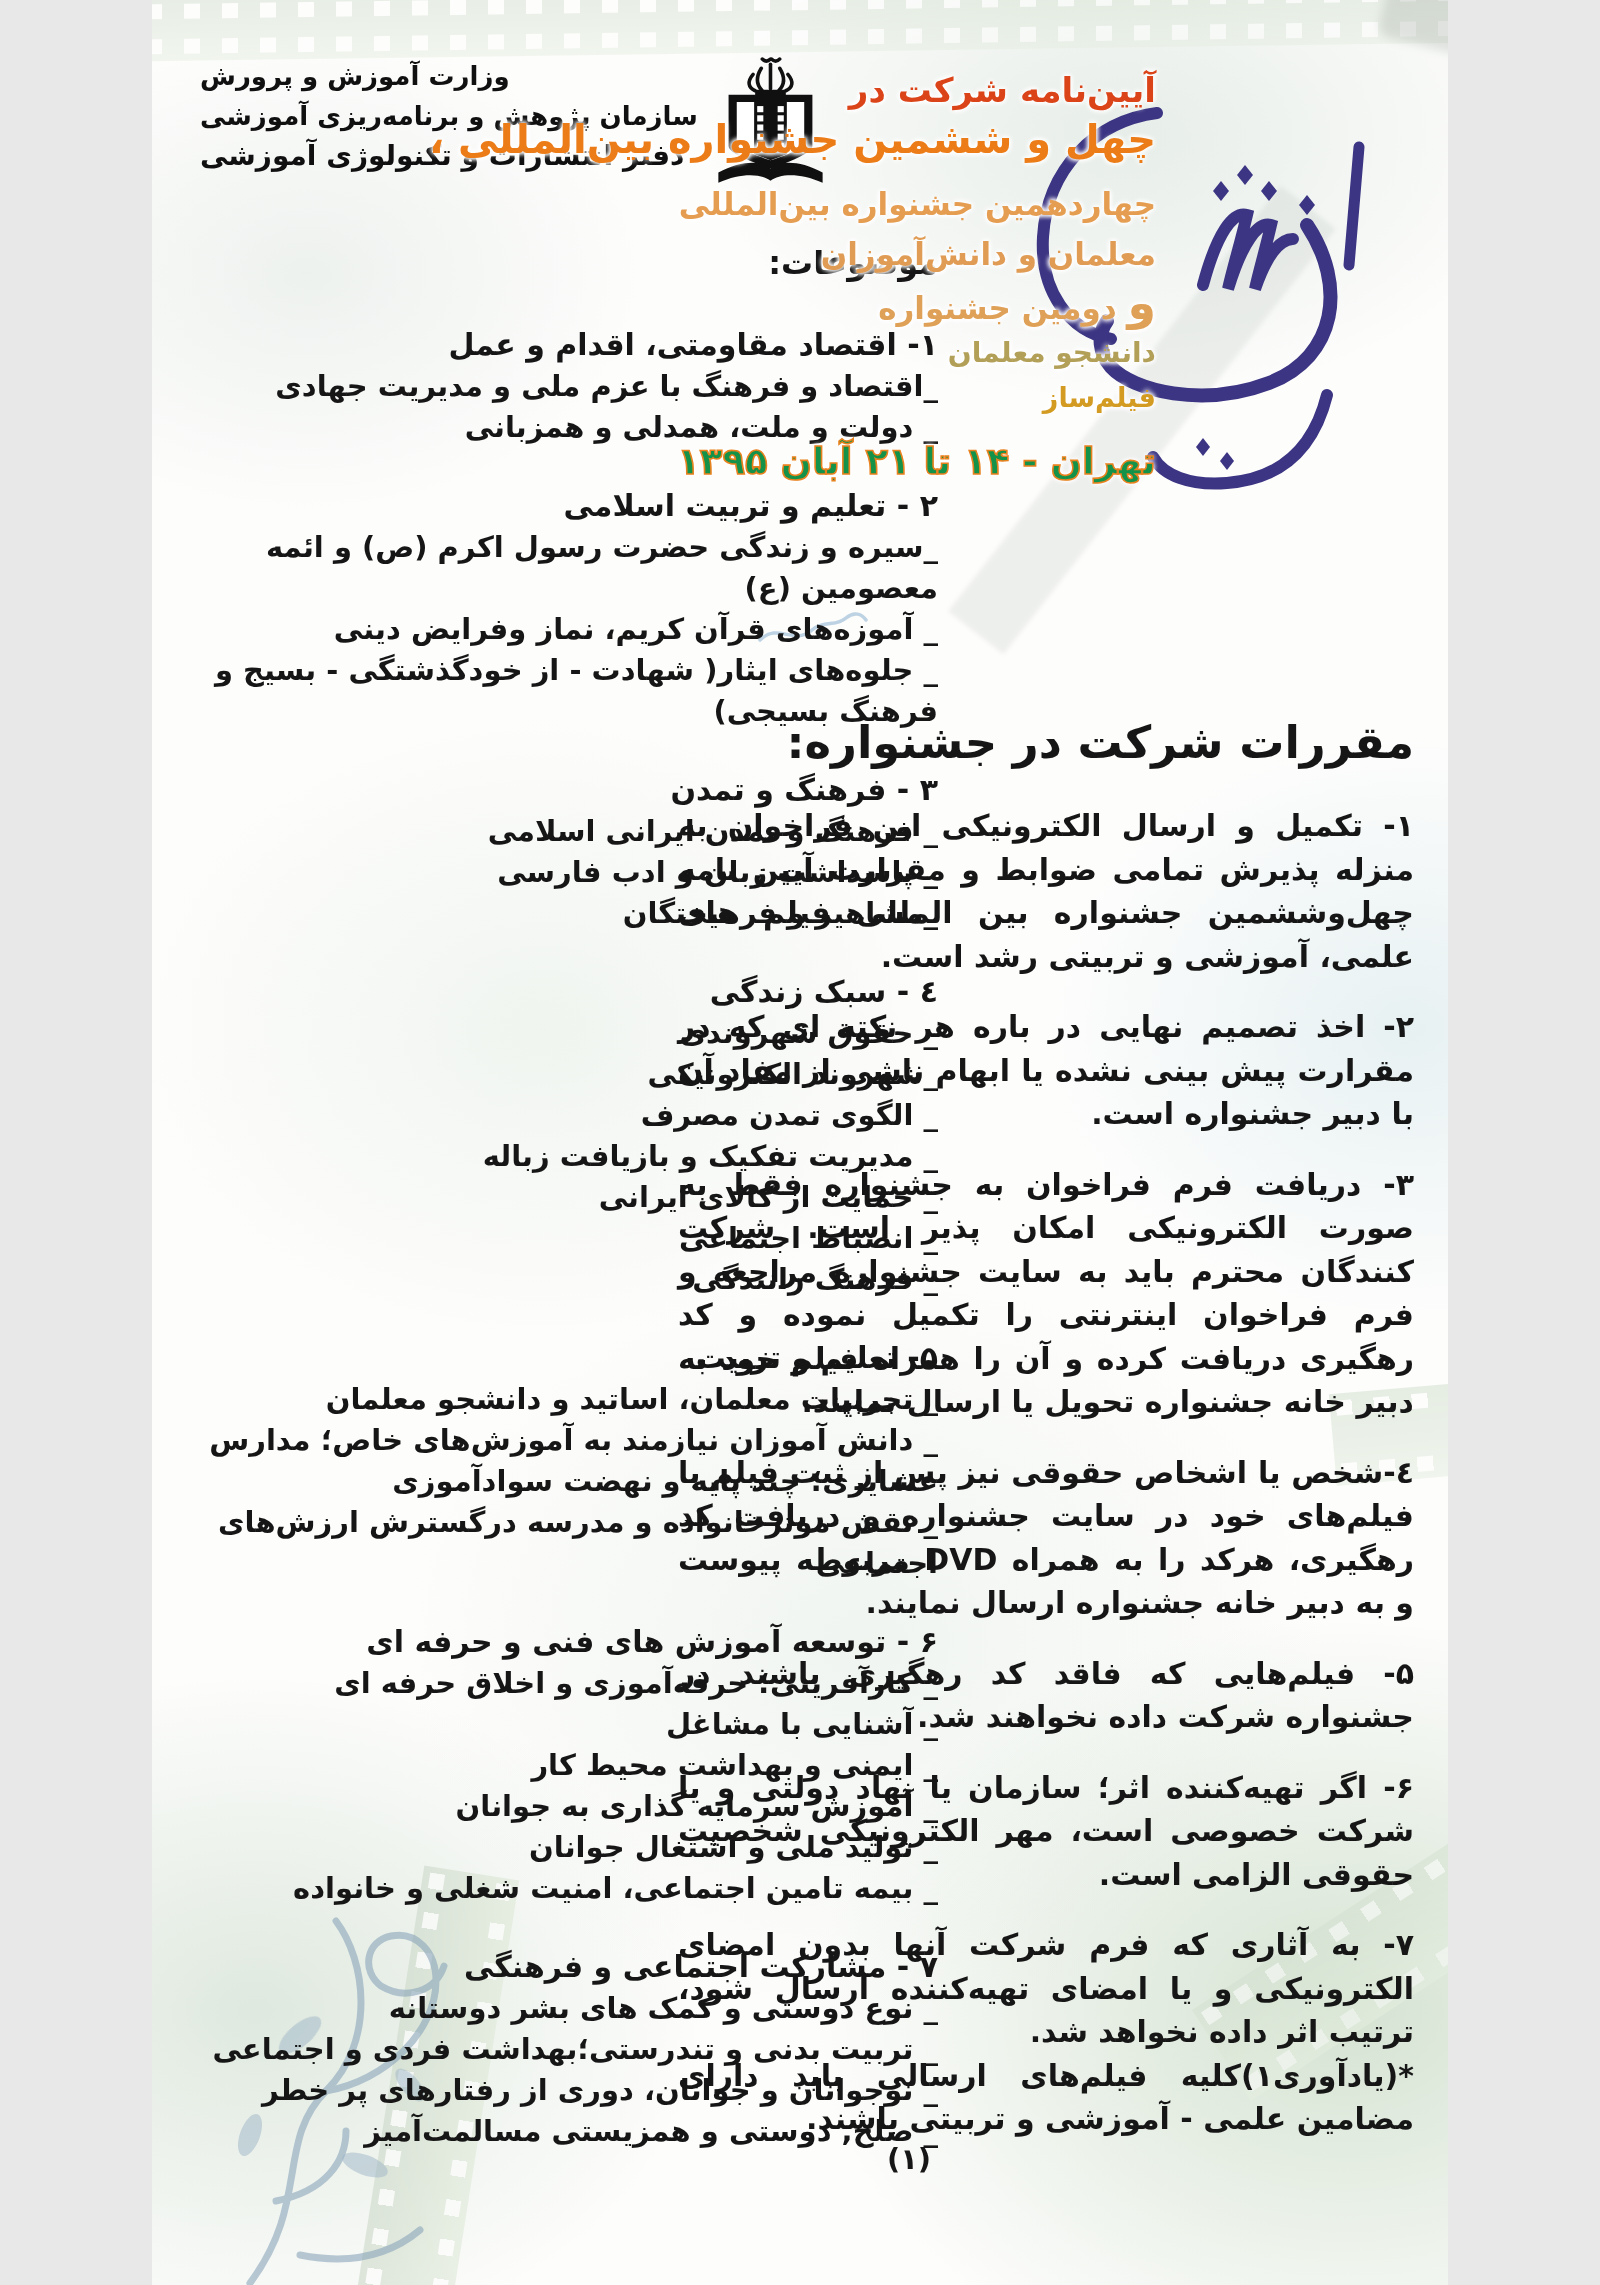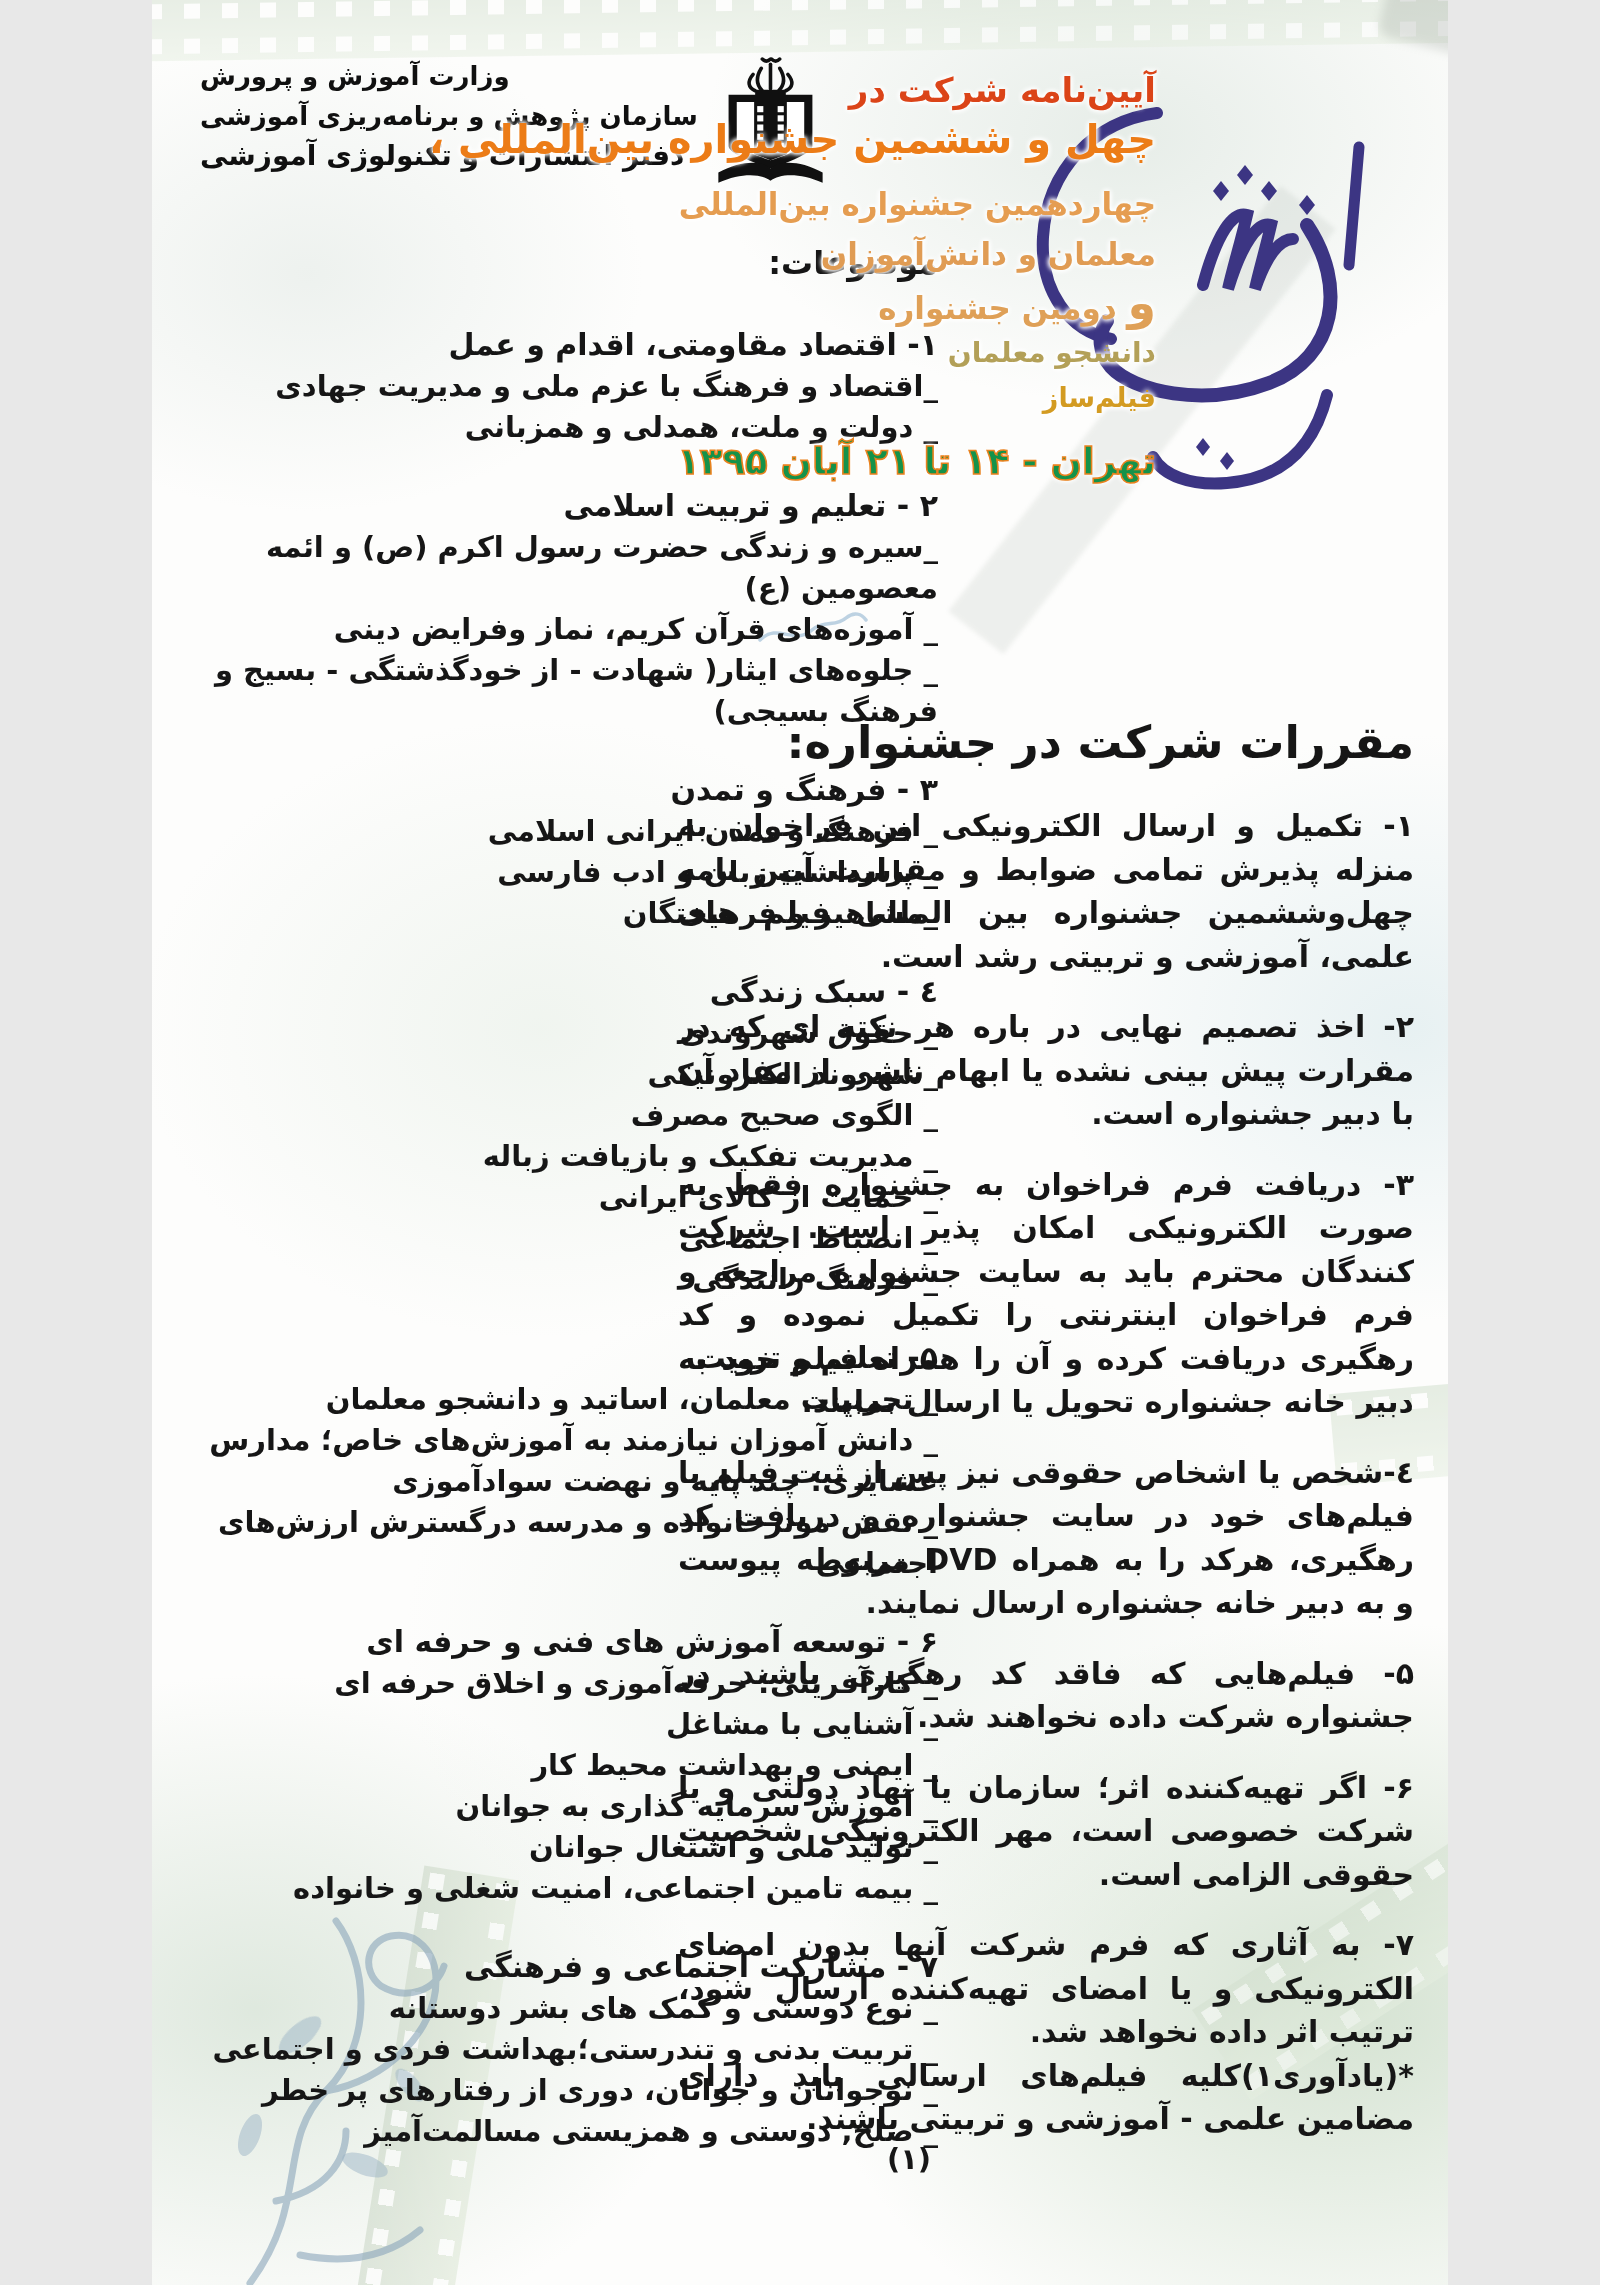--- a/index.html
+++ b/index.html
@@ -194,21 +194,21 @@
       <div class="theading">۳ - فرهنگ و تمدن</div>
       <div class="titem">_ فرهنگ و تمدن ایرانی اسلامی</div>
       <div class="titem">_ پاسداشت زبان و ادب فارسی</div>
       <div class="titem">_مشاهیر و فرهیختگان</div>
     </div>
 
     <div class="tsection">
       <div class="theading">٤ - سبک زندگی</div>
       <div class="titem">_ حقوق شهروندی</div>
       <div class="titem">_شهروند الکترونیکی</div>
-      <div class="titem">_ الگوی صحیح مصرف</div>
+      <div class="titem">_ الگوی تمدن مصرف</div>
       <div class="titem">_ مدیریت تفکیک و بازیافت زباله</div>
       <div class="titem">_ حمایت از کالای ایرانی</div>
       <div class="titem">_ انضباط اجتماعی</div>
       <div class="titem">_ فرهنگ رانندگی</div>
     </div>
 
     <div class="tsection">
       <div class="theading">۵- تعلیم و تربیت</div>
       <div class="titem">_ تجربیات معلمان، اساتید و دانشجو معلمان</div>
       <div class="titem">_ دانش آموزان  نیازمند به آموزش‌های خاص؛ مدارس عشایری؛ چند پایه و نهضت سوادآموزی</div>

